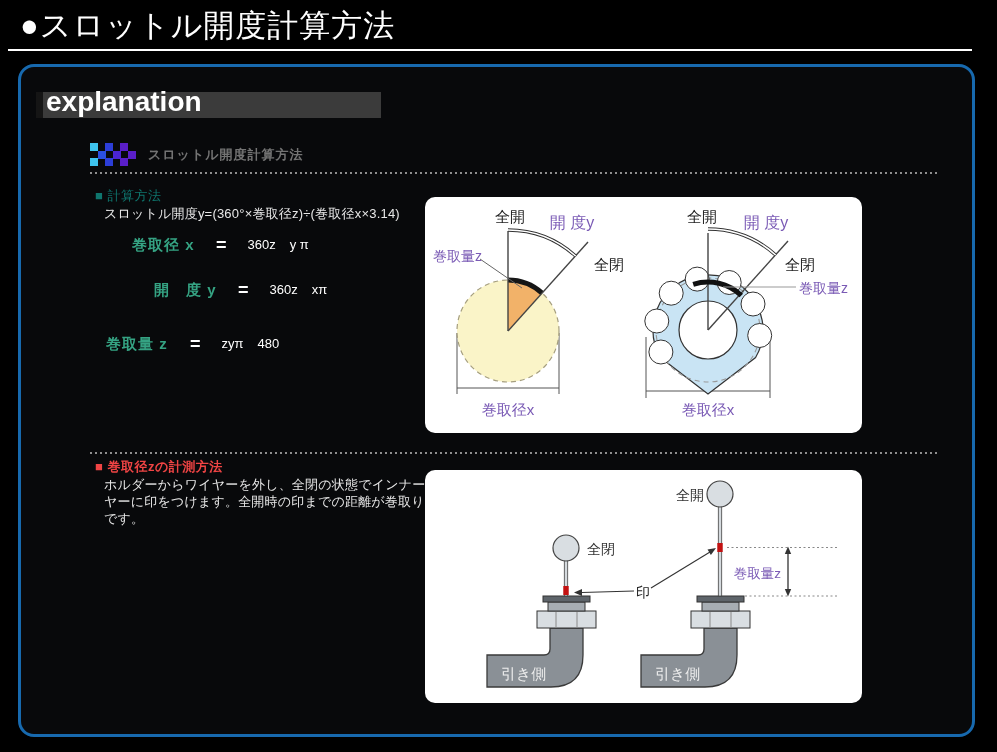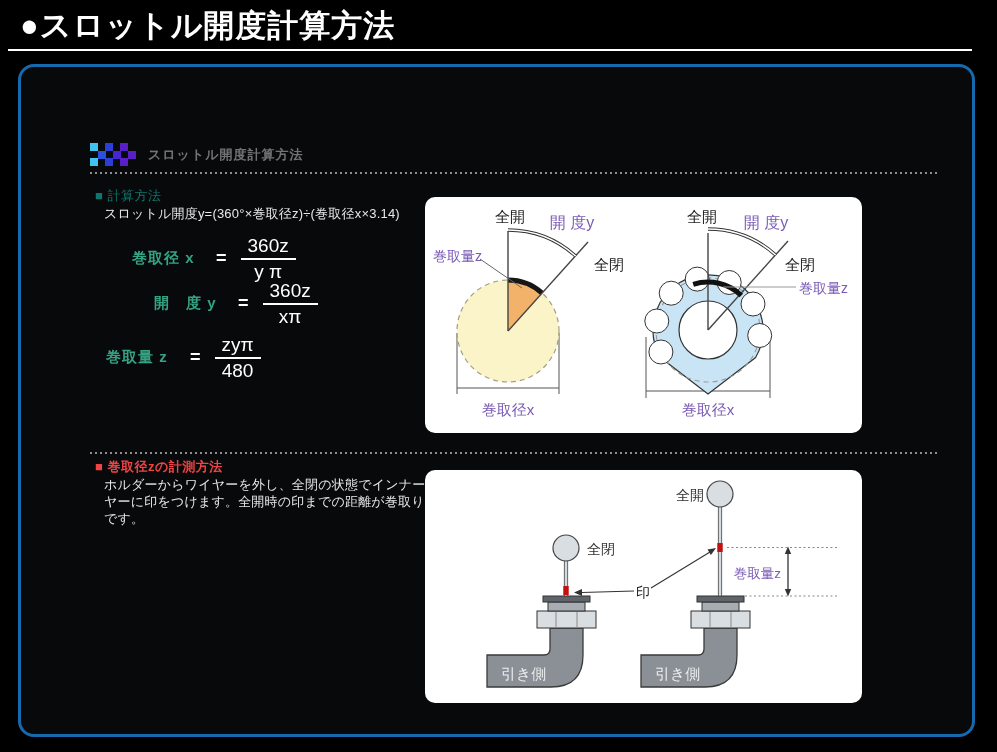--- a/index.html
+++ b/index.html
@@ -5,21 +5,21 @@
   html,body{margin:0;padding:0;background:#000;}
   body{
     width:997px;height:752px;position:relative;overflow:hidden;
     font-family:"Liberation Sans","DejaVu Sans",sans-serif;
     -webkit-font-smoothing:antialiased;
   }
   .abs{position:absolute;}
 
   
   .page-title{
-    left:20px;top:5px;color:#fff;font-size:31px;font-weight:bold;
+    left:20px;top:5px;color:#fff;font-size:31px;font-weight:normal;
     letter-spacing:1px;white-space:nowrap;
   }
   .title-underline{left:8px;top:49px;width:964px;height:2px;background:#fff;}
 
   
   .content-panel{
     left:18px;top:64px;width:957px;height:673px;box-sizing:border-box;
     background:#08090b;border:3px solid #1769AE;border-radius:16px;
   }
   .content-panel > .abs{position:absolute;}
@@ -52,21 +52,21 @@
   .dot1{top:105px;}
   .dot2{top:385px;}
 
   .calc-heading{left:74px;top:120px;color:#0f766e;font-size:13px;letter-spacing:0.5px;}
   .formula-intro{left:83px;top:138px;color:#e8e8e8;font-size:13px;letter-spacing:0.2px;}
 
   .formula-row{display:flex;align-items:center;left:85px;}
   .fr1{top:168px;margin-left:26px;} .fr2{top:213px;margin-left:48px;} .fr3{top:267px;}
   .f-label{color:#35A383;font-size:15px;font-weight:bold;width:80px;letter-spacing:1px;}
   .f-eq{color:#fff;font-size:18px;font-weight:bold;margin:0 14px 0 4px;}
-  .frac{display:inline-flex;flex-direction:column;align-items:center;color:#fff;font-size:19px;}
+  .frac{display:inline-flex;align-items:center;color:#fff;font-size:13px;}
   .frac .num,.frac .den{padding:0 7px;line-height:1.15;}
   .frac .bar{height:2px;background:#fff;align-self:stretch;margin:1px 0;}
 
   .measure-heading{left:74px;top:391px;color:#ef4444;font-size:13px;letter-spacing:0.5px;font-weight:bold;}
   .measure-body{
     left:83px;top:409px;width:350px;color:#e8e8e8;font-size:13px;line-height:17px;
     letter-spacing:0.2px;
   }
 
   
@@ -77,20 +77,23 @@
   svg text{font-family:"Liberation Sans","DejaVu Sans",sans-serif;}
 </style>
 </head>
 <body>
 
 <div class="abs page-title">●スロットル開度計算方法</div>
 <div class="abs title-underline"></div>
 
 <div class="abs content-panel">
 
+  <div class="abs expl-banner">
+    <span class="expl-label">explanation</span>
+  </div>
 
   <div class="abs checker">
     <div class="cq-cyan" style="left:0;top:0"></div>
     <div class="cq-blue" style="left:15.2px;top:0"></div>
     <div class="cq-purp" style="left:30.4px;top:0"></div>
     <div class="cq-blue2" style="left:7.6px;top:7.6px"></div>
     <div class="cq-purp2" style="left:22.8px;top:7.6px"></div>
     <div class="cq-purp" style="left:38px;top:7.6px"></div>
     <div class="cq-cyan" style="left:0;top:15.2px"></div>
     <div class="cq-blue" style="left:15.2px;top:15.2px"></div>

